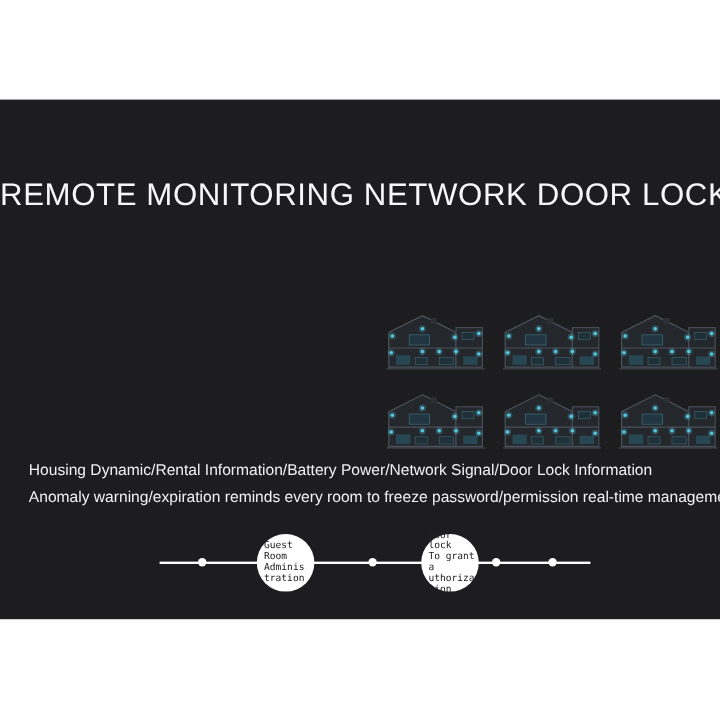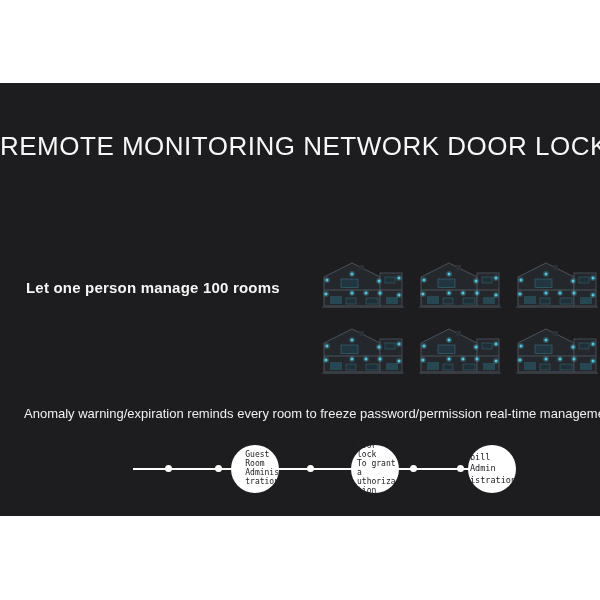--- a/index.html
+++ b/index.html
@@ -1,55 +1,54 @@
 <!DOCTYPE html>
 <html><head>
 <meta charset="utf-8">
 <style>
   html,body{margin:0;padding:0;background:#ffffff;}
   .stage{position:relative;width:600px;height:600px;background:#ffffff;overflow:hidden;
          font-family:"Liberation Sans",sans-serif;}
   .band{position:absolute;left:0;top:83px;width:600px;height:433px;background:#1d1d1f;}
 
-  .title{position:absolute;left:0;top:48px;width:502px;text-align:center;
+  .title{position:absolute;left:0;top:64px;width:502px;text-align:center;
          color:#f7f7f7;font-size:26px;font-weight:400;letter-spacing:0.5px;white-space:nowrap;}
 
   .intro-heading{position:absolute;left:26px;top:196px;color:#f5f5f5;
                  font-size:15px;font-weight:700;letter-spacing:0.2px;white-space:nowrap;}
   .intro-sub{position:absolute;left:22px;top:230px;color:#ededed;
              font-size:12px;font-weight:700;letter-spacing:0.1px;white-space:nowrap;}
 
   .house-grid{position:absolute;left:322px;top:179px;width:278px;
               display:grid;grid-template-columns:repeat(3,82px);grid-auto-rows:48px;
               column-gap:15px;row-gap:18px;}
   .house{width:82px;height:48px;}
 
   .feat{position:absolute;color:#f0f0f0;font-size:13px;font-weight:400;white-space:nowrap;}
   .feat-1{left:24px;top:301px;}
   .feat-2{left:24px;top:323px;}
 
   .tl-line{position:absolute;left:133px;top:385px;width:359px;height:2px;background:#ffffff;}
   .tl-dot{position:absolute;width:7px;height:7px;border-radius:50%;background:#ffffff;top:382px;}
   .step{position:absolute;top:362px;width:48px;height:48px;border-radius:50%;background:#ffffff;
-        display:flex;flex-direction:column;justify-content:center;align-items:flex-end;
+        display:flex;flex-direction:column;justify-content:center;align-items:flex-start;
         padding-left:6px;box-sizing:border-box;}
   .step-label{white-space:pre-line;color:#202125;font-family:"DejaVu Sans Mono",monospace;
               font-size:8px;line-height:1.12;text-align:left;}
   .step-0 .step-label{font-size:10px;line-height:1.8;}
   .step-3 .step-label{font-size:8.5px;line-height:1.3;}
 </style>
 </head>
 <body>
 
 <div class="stage">
   <div class="band">
 
     <div class="title">REMOTE MONITORING NETWORK DOOR LOCK</div>
 
-    <div class="intro-heading">Let one person manage 100 rooms</div>
 
     <div class="house-grid">
   <svg class="house" viewBox="0 0 82 48" xmlns="http://www.w3.org/2000/svg">
 
     <rect x="0" y="44.5" width="82" height="1.4" fill="#3a3e44"></rect>
 
     <polygon points="30,1 58,15 58,44 2,44 2,15" fill="#24272b" stroke="#4a525c" stroke-width="1"></polygon>
 
     <rect x="37" y="3" width="5" height="5" fill="#2c2f34"></rect>
 
@@ -291,41 +290,37 @@
       <circle cx="44" cy="31" r="3" opacity="0.25"></circle>
             <circle cx="44" cy="31" r="1.5"></circle>
       <circle cx="58" cy="31" r="3" opacity="0.25"></circle>
             <circle cx="58" cy="31" r="1.5"></circle>
       <circle cx="77" cy="33" r="3" opacity="0.25"></circle>
             <circle cx="77" cy="33" r="1.5"></circle>
     </g>
   </svg>
 </div>
 
+    <div class="feat feat-1">Housing Dynamic/Rental Information/Battery Power/Network Signal/Door Lock Information</div>
     <div class="feat feat-2">Anomaly warning/expiration reminds every room to freeze password/permission real-time management</div>
 
     <div class="tl-line"></div>
     <div class="tl-dot" style="left:164.5px;"></div>
     <div class="tl-dot" style="left:214.5px;"></div>
     <div class="tl-dot" style="left:306.5px;"></div>
     <div class="tl-dot" style="left:409.5px;"></div>
     <div class="tl-dot" style="left:456.5px;"></div>
 
-    <div class="step step-1" style="left:231px;">
+    <div class="step step-1" style="left:214px;">
       <span class="step-label">Guest
 Room
 Adminis
 tration</span>
     </div>
     <div class="step step-2" style="left:351px;">
       <span class="step-label">Door lock
 To grant a
 uthoriza
 tion</span>
     </div>
-    <div class="step step-3" style="left:468px;">
-      <span class="step-label">bill
-Admin
-istration</span>
-    </div>
 
   </div>
 </div>
 
 </body></html>

